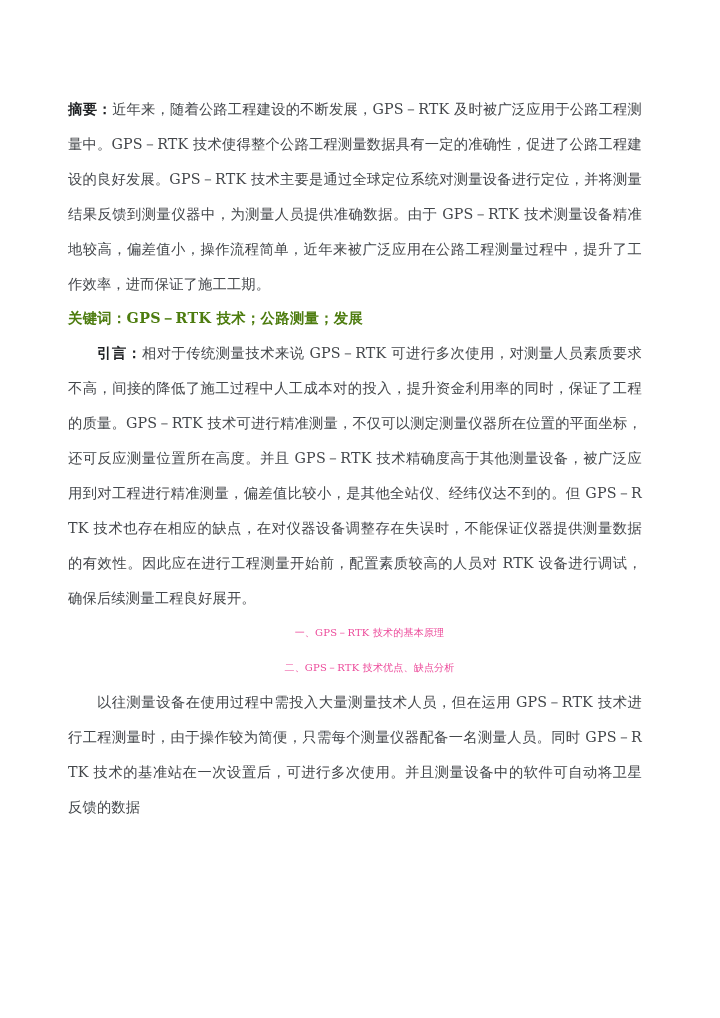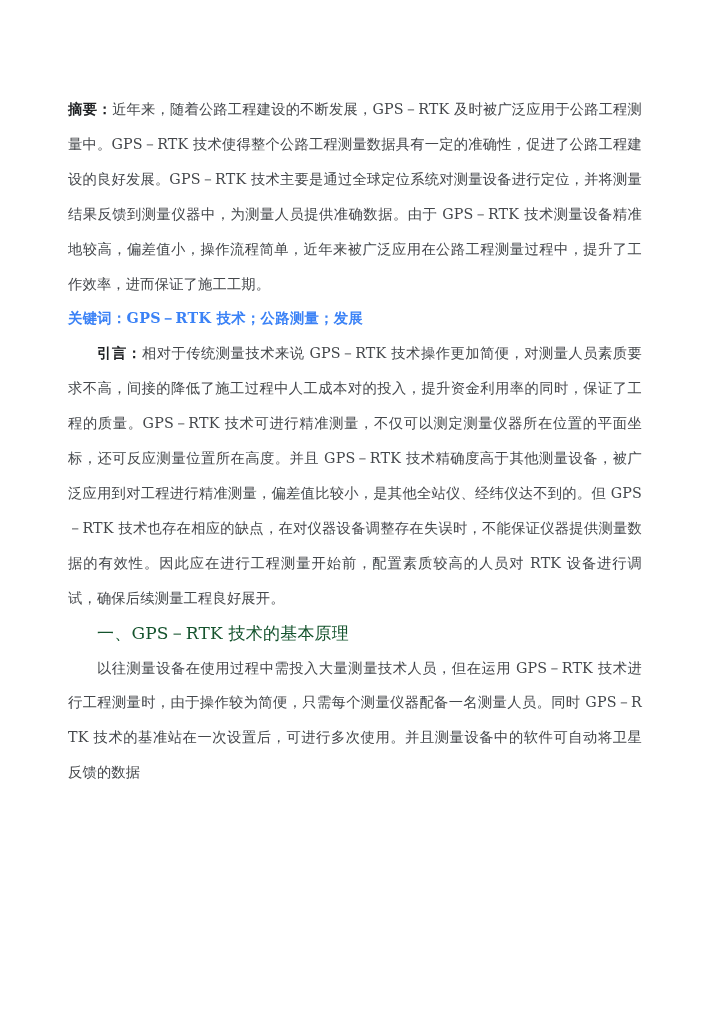--- a/index.html
+++ b/index.html
@@ -56,49 +56,51 @@
     font-weight: bold;
     color: #1e2023;
     letter-spacing: 0.4px;
   }
 
   .kw {
     font-family: "DejaVu Serif", "Liberation Serif", serif;
     font-size: 14.3px;
     line-height: 34.9px;
     font-weight: bold;
-    color: #3b82f6;
+    color: #4d7c0f;
     margin: 0;
     letter-spacing: 0.35px;
   }
 
   .heading {
     font-family: "DejaVu Serif", "Liberation Serif", serif;
-    font-size: 17px;
+    font-size: 10px;
     line-height: 34.9px;
-    color: #14532d;
+    color: #ec4899;
     margin: 0;
     text-indent: 29px;
     letter-spacing: 0.2px;
+    text-align: center;
   }
 </style>
 </head>
 <body>
 
 <div class="page">
   <div class="content">
 
     <p class="para bold-lead"><span class="lead">摘要：</span><span>近年来，随着公路工程建设的不断发展，GPS－RTK 及时被广泛应用于公路工程测量中。GPS－RTK 技术使得整个公路工程测量数据具有一定的准确性，促进了公路工程建设的良好发展。GPS－RTK 技术主要是通过全球定位系统对测量设备进行定位，并将测量结果反馈到测量仪器中，为测量人员提供准确数据。由于 GPS－RTK 技术测量设备精准地较高，偏差值小，操作流程简单，近年来被广泛应用在公路工程测量过程中，提升了工作效率，进而保证了施工工期。</span></p>
 
     <p class="kw">关键词：GPS－RTK 技术；公路测量；发展</p>
 
-    <p class="para indent bold-lead"><span class="lead">引言：</span><span>相对于传统测量技术来说 GPS－RTK 技术操作更加简便，对测量人员素质要求不高，间接的降低了施工过程中人工成本对的投入，提升资金利用率的同时，保证了工程的质量。GPS－RTK 技术可进行精准测量，不仅可以测定测量仪器所在位置的平面坐标，还可反应测量位置所在高度。并且 GPS－RTK 技术精确度高于其他测量设备，被广泛应用到对工程进行精准测量，偏差值比较小，是其他全站仪、经纬仪达不到的。但 GPS－RTK 技术也存在相应的缺点，在对仪器设备调整存在失误时，不能保证仪器提供测量数据的有效性。因此应在进行工程测量开始前，配置素质较高的人员对 RTK 设备进行调试，确保后续测量工程良好展开。</span></p>
+    <p class="para indent bold-lead"><span class="lead">引言：</span><span>相对于传统测量技术来说 GPS－RTK 可进行多次使用，对测量人员素质要求不高，间接的降低了施工过程中人工成本对的投入，提升资金利用率的同时，保证了工程的质量。GPS－RTK 技术可进行精准测量，不仅可以测定测量仪器所在位置的平面坐标，还可反应测量位置所在高度。并且 GPS－RTK 技术精确度高于其他测量设备，被广泛应用到对工程进行精准测量，偏差值比较小，是其他全站仪、经纬仪达不到的。但 GPS－RTK 技术也存在相应的缺点，在对仪器设备调整存在失误时，不能保证仪器提供测量数据的有效性。因此应在进行工程测量开始前，配置素质较高的人员对 RTK 设备进行调试，确保后续测量工程良好展开。</span></p>
 
     <p class="heading">一、GPS－RTK 技术的基本原理</p>
 
 
+    <p class="heading">二、GPS－RTK 技术优点、缺点分析</p>
 
 
 
     <p class="para indent">以往测量设备在使用过程中需投入大量测量技术人员，但在运用 GPS－RTK 技术进行工程测量时，由于操作较为简便，只需每个测量仪器配备一名测量人员。同时 GPS－RTK 技术的基准站在一次设置后，可进行多次使用。并且测量设备中的软件可自动将卫星反馈的数据</p>
 
   </div>
 </div>
 
 </body></html>

